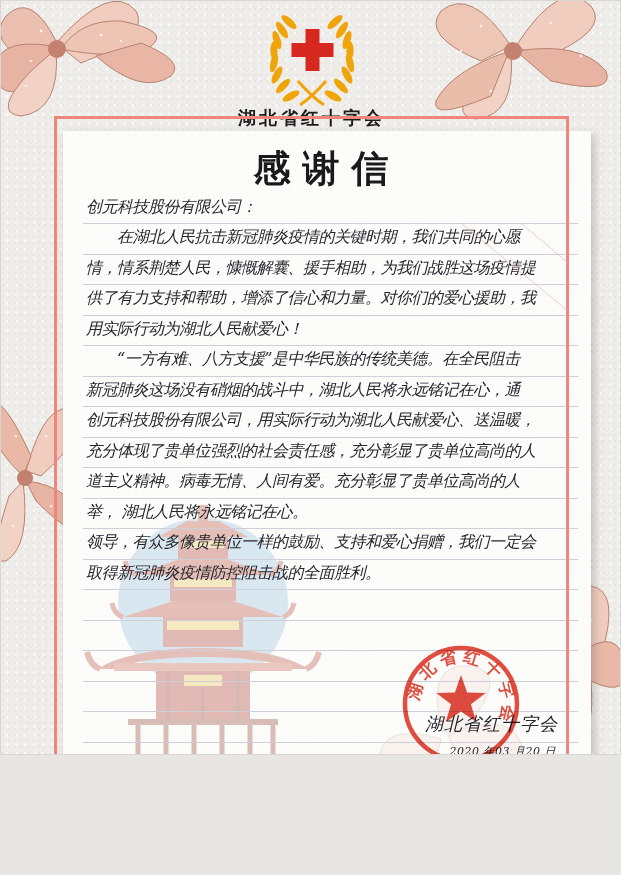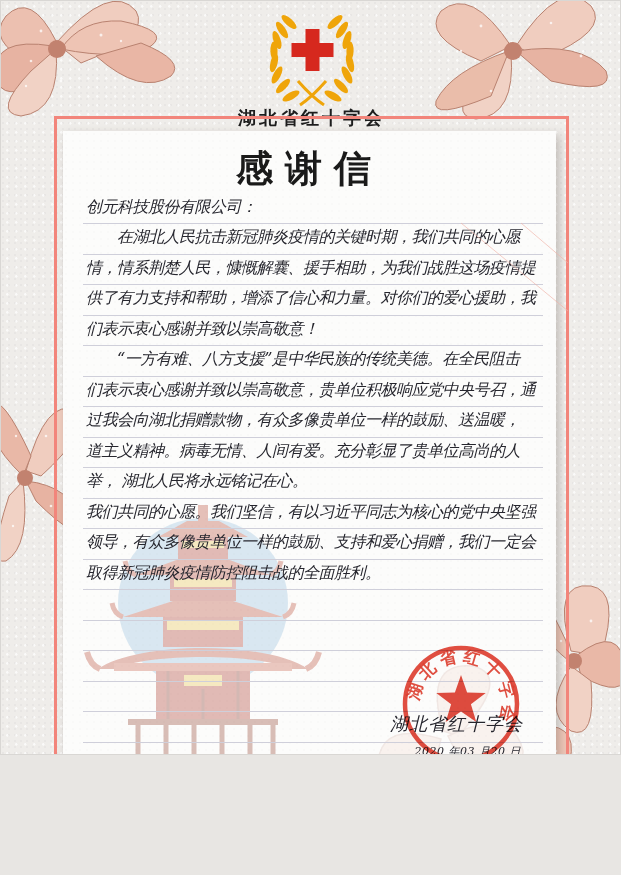--- a/index.html
+++ b/index.html
@@ -21,20 +21,21 @@
   .org-en{font-size:7.5px;color:#9c3a2b;letter-spacing:.4px;margin-top:2px;}
   
   .frame{left:53px;top:115px;width:515px;height:712px;border:3px solid #f2857b;box-sizing:border-box;z-index:3;pointer-events:none;}
   .paper{
     left:62px;top:130px;width:493px;height:684px;z-index:2;
     background:
       radial-gradient(circle at 40% 40%, rgba(0,0,0,.012) 1px, transparent 1.2px),
       #fcfcfb;
     background-size:7px 7px, auto;
     box-shadow:3px 4px 9px rgba(110,100,92,.38);
+    padding-left:35px;
   }
   .ruling{position:absolute;left:20px;right:13px;top:92px;height:560px;z-index:2;
     background:repeating-linear-gradient(to bottom, #cfcfda 0 1px, transparent 1px 30.5px);}
   .letter-title{position:absolute;left:0;right:0;top:13px;text-align:center;z-index:3;
     font-family:"DejaVu Serif", serif;font-weight:bold;font-size:37px;letter-spacing:12px;color:#1a1a1a;}
   .lines{position:absolute;left:23px;right:15px;top:58px;z-index:3;}
   .line{height:30.5px;display:flex;align-items:flex-end;padding-bottom:2px;box-sizing:border-box;
     font-family:"DejaVu Serif", serif;font-style:italic;font-size:16px;letter-spacing:-.5px;
     color:#26262e;white-space:pre;overflow:visible;}
   .signature{position:absolute;right:33px;top:581px;z-index:3;font-family:"DejaVu Serif", serif;
@@ -265,27 +266,27 @@
 
     <div class="ruling"></div>
 
     <div class="letter-title">感谢信</div>
 
     <div class="lines">
       <div class="line">创元科技股份有限公司：</div>
       <div class="line">　　在湖北人民抗击新冠肺炎疫情的关键时期，我们共同的心愿</div>
       <div class="line">情，情系荆楚人民，慷慨解囊、援手相助，为我们战胜这场疫情提</div>
       <div class="line">供了有力支持和帮助，增添了信心和力量。对你们的爱心援助，我</div>
-      <div class="line">们表示衷心感谢并致以崇高敬意！</div>
+      <div class="line">用实际行动为湖北人民献爱心！</div>
       <div class="line">　　“一方有难、八方支援”是中华民族的传统美德。在全民阻击</div>
-      <div class="line">们表示衷心感谢并致以崇高敬意，贵单位积极响应党中央号召，通</div>
-      <div class="line">过我会向湖北捐赠款物，有众多像贵单位一样的鼓励、送温暖，</div>
+      <div class="line">新冠肺炎这场没有硝烟的战斗中，湖北人民将永远铭记在心，通</div>
+      <div class="line">创元科技股份有限公司，用实际行动为湖北人民献爱心、送温暖，</div>
+      <div class="line">充分体现了贵单位强烈的社会责任感，充分彰显了贵单位高尚的人</div>
       <div class="line">道主义精神。病毒无情、人间有爱。充分彰显了贵单位高尚的人</div>
       <div class="line">举， 湖北人民将永远铭记在心。</div>
-      <div class="line">我们共同的心愿。我们坚信，有以习近平同志为核心的党中央坚强</div>
       <div class="line">领导，有众多像贵单位一样的鼓励、支持和爱心捐赠，我们一定会</div>
       <div class="line">取得新冠肺炎疫情防控阻击战的全面胜利。</div>
     </div>
 
     <div class="signature">湖北省红十字会</div>
     <div class="dateline">2020 年03 月20 日</div>
 
     <svg class="stamp" width="130" height="130" viewBox="0 0 130 130">
       <defs>
         <path id="ringPath" d="M65,60 m-42,0 a42,42 0 1,1 84,0 a42,42 0 1,1 -84,0"></path>

